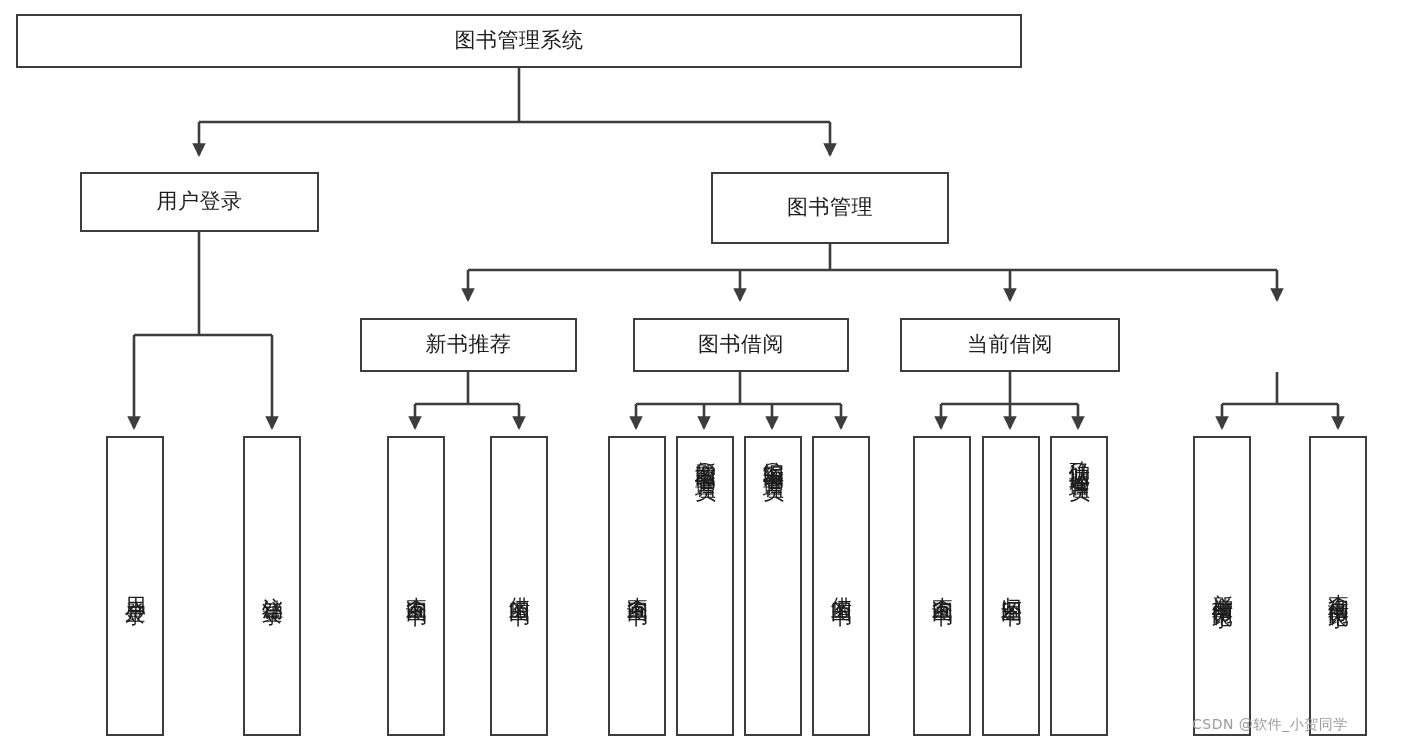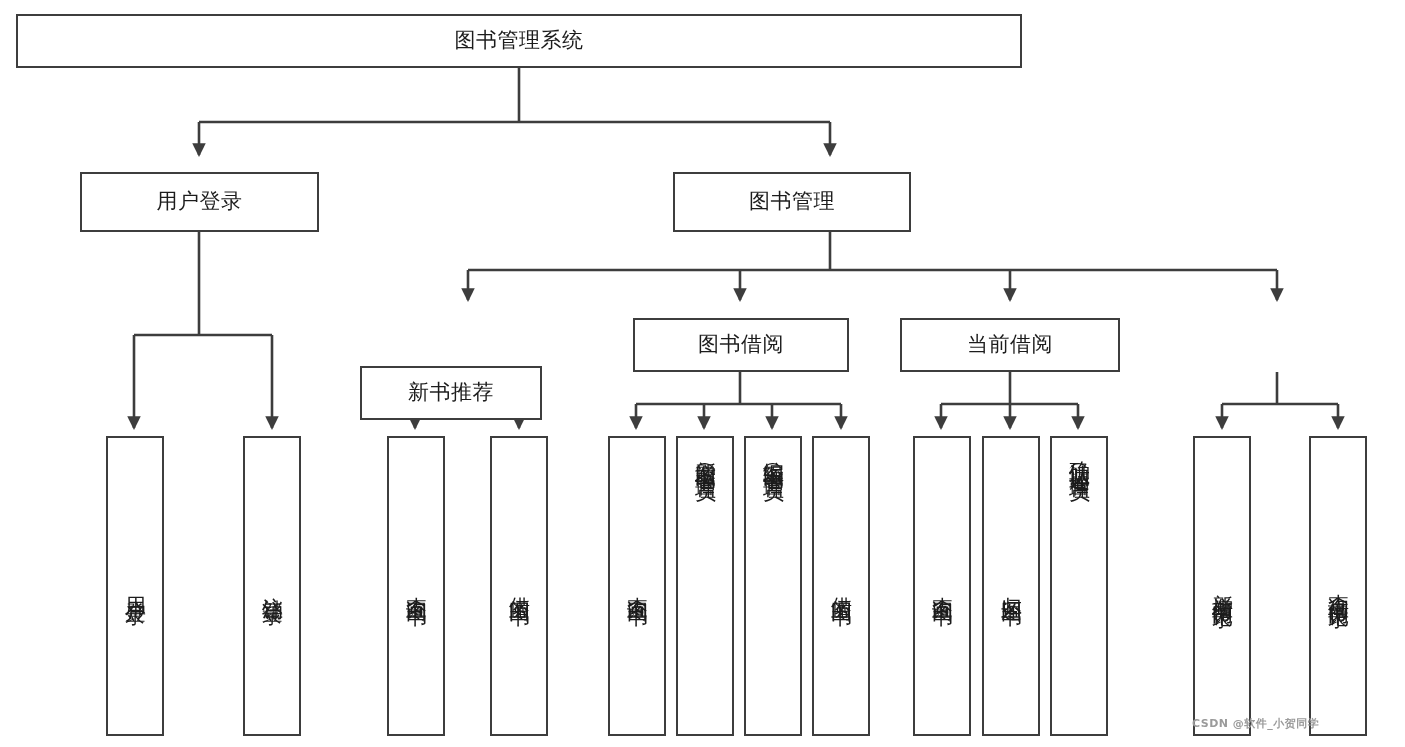--- a/index.html
+++ b/index.html
@@ -58,27 +58,26 @@
     writing-mode: vertical-rl;
     text-orientation: upright;
     -webkit-text-orientation: upright;
     white-space: nowrap;
     letter-spacing: 3px;
     font-size: 21px;
     line-height: 1;
   }
   .watermark {
     position: absolute;
-    font-size: 11px;
+    font-size: 14px;
     color: #9b9b9b;
     white-space: nowrap;
     letter-spacing: 0.5px;
     z-index: 3;
     user-select: none;
-    font-weight: bold;
   }
 </style>
 </head>
 <body>
 
 <div id="canvas">
 
   <svg id="edges" viewBox="0 0 1405 747" width="1405" height="747">
     <defs>
       <marker id="arrow" viewBox="0 0 10 10" refX="8.6" refY="5" markerWidth="5.2" markerHeight="5.2" orient="auto-start-reverse">
@@ -130,25 +129,25 @@
   </svg>
 
   <div class="node" style="left:16px; top:14px; width:1006px; height:54px;">
     <span class="node-label">图书管理系统</span>
   </div>
 
   <div class="node" style="left:80px; top:172px; width:239px; height:60px;">
     <span class="node-label">用户登录</span>
   </div>
 
-  <div class="node" style="left:673px; top:172px; width:238px; height:60px;">
+  <div class="node" style="left:711px; top:172px; width:238px; height:72px;">
     <span class="node-label">图书管理</span>
   </div>
 
-  <div class="node" style="left:360px; top:318px; width:182px; height:54px;margin-top:48px;">
+  <div class="node" style="left:360px; top:318px; width:217px; height:54px;">
     <span class="node-label">新书推荐</span>
   </div>
 
   <div class="node" style="left:900px; top:318px; width:220px; height:54px;">
     <span class="node-label">当前借阅</span>
   </div>
 
   <div class="node" style="left:633px; top:318px; width:216px; height:54px;">
     <span class="node-label">图书借阅</span>
   </div>

